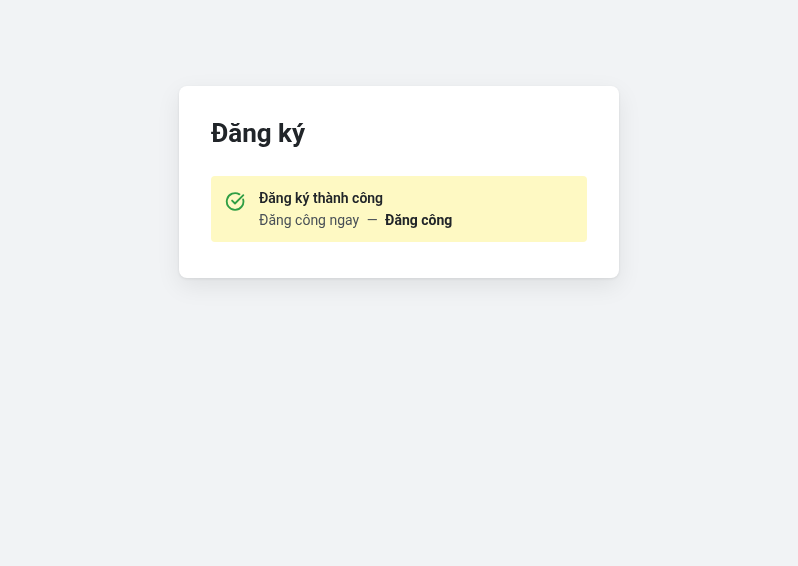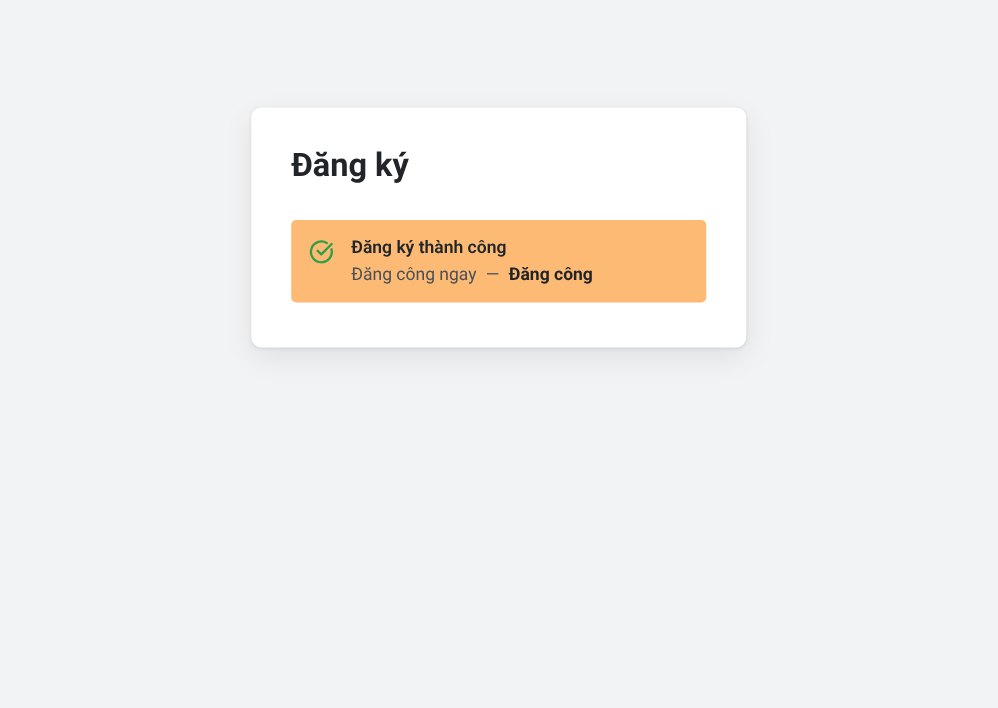--- a/index.html
+++ b/index.html
@@ -15,30 +15,30 @@
       padding-top: 86px;
       display: flex;
       justify-content: center;
       align-items: flex-start;
     }
     .card {
       background-color: #ffffff;
       border-radius: 8px;
       box-shadow: 0 1px 3px rgba(0,0,0,0.08), 0 8px 24px rgba(0,0,0,0.08);
       padding: 32px 32px 36px 32px;
-      width: 396px;
+      width: 440px;
     }
     .page-title {
       font-size: 26px;
       font-weight: 700;
       color: #212529;
       margin-bottom: 28px;
     }
     .alert {
-      background-color: #fdba74;
+      background-color: #fef9c3;
       border-radius: 4px;
       padding: 14px 16px 14px 14px;
       display: flex;
       gap: 14px;
       align-items: flex-start;
     }
     .alert-icon {
       flex-shrink: 0;
       width: 20px;
       height: 20px;

